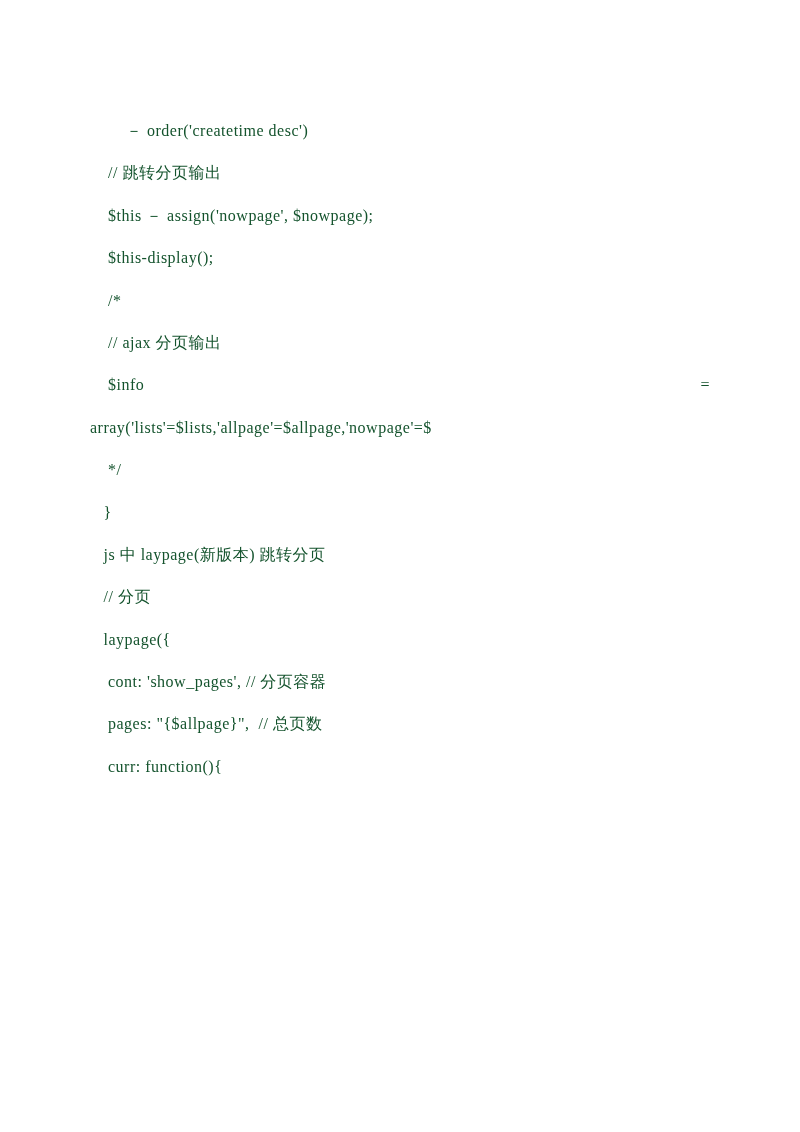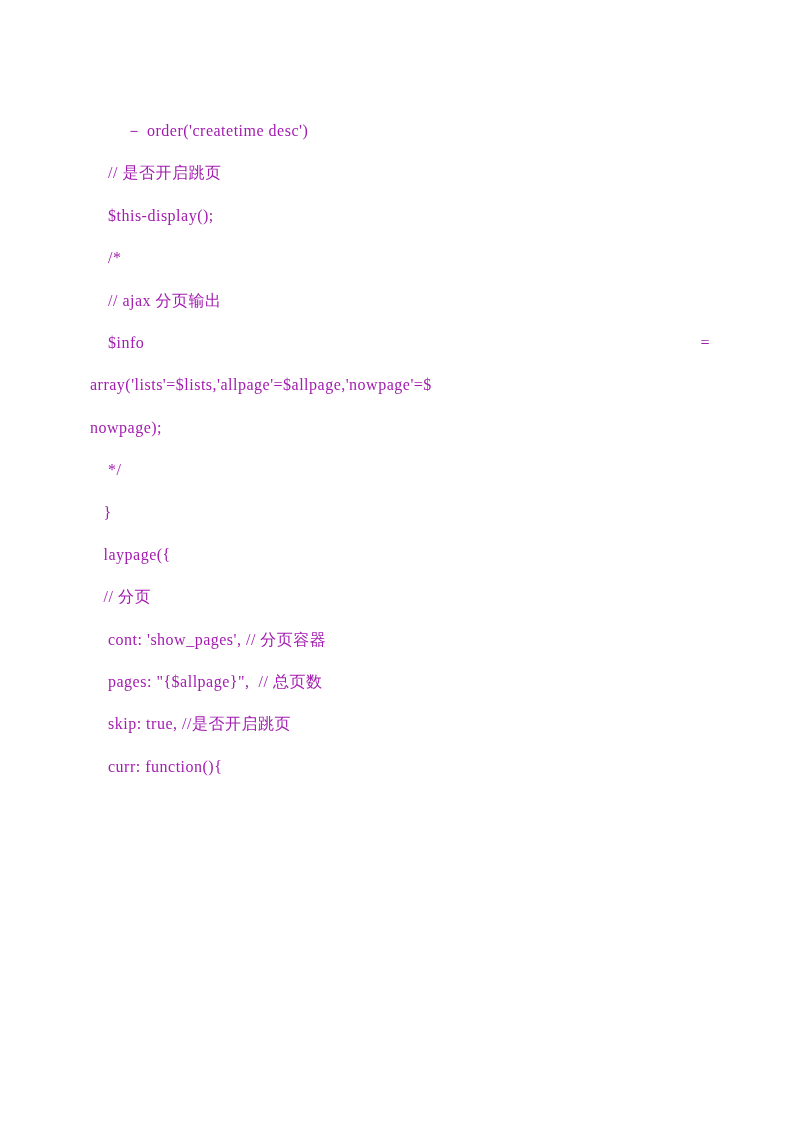--- a/index.html
+++ b/index.html
@@ -8,47 +8,47 @@
     background: #ffffff;
     font-family: "SimSun", "宋体", serif;
   }
   .page {
     width: 800px;
     height: 1132px;
     box-sizing: border-box;
     padding: 110px 90px 60px 90px;
     font-size: 16px;
     line-height: 2.65;
-    color: #a21caf;
+    color: #14532d;
     letter-spacing: 0.5px;
   }
   .line {
     white-space: pre;
   }
   .justify {
     display: flex;
     justify-content: space-between;
   }
 </style>
 </head>
 <body>
 
 <div class="page">
   <div class="line">        － order('createtime desc')</div>
-  <div class="line">    // 是否开启跳页</div>
+  <div class="line">    // 跳转分页输出</div>
+  <div class="line">    $this － assign('nowpage', $nowpage);</div>
   <div class="line">    $this-display();</div>
   <div class="line">    /*</div>
   <div class="line">    // ajax 分页输出</div>
   <div class="line justify">
     <span>    $info</span>
     <span>=</span>
   </div>
   <div class="line">array('lists'=$lists,'allpage'=$allpage,'nowpage'=$</div>
-  <div class="line">nowpage);</div>
   <div class="line">    */</div>
   <div class="line">   }</div>
+  <div class="line">   js 中 laypage(新版本) 跳转分页</div>
+  <div class="line">   // 分页</div>
   <div class="line">   laypage({</div>
-  <div class="line">   // 分页</div>
   <div class="line">    cont: 'show_pages', // 分页容器</div>
   <div class="line">    pages: "{$allpage}",  // 总页数</div>
-  <div class="line">    skip: true, //是否开启跳页</div>
   <div class="line">    curr: function(){</div>
 </div>
 
 </body></html>

